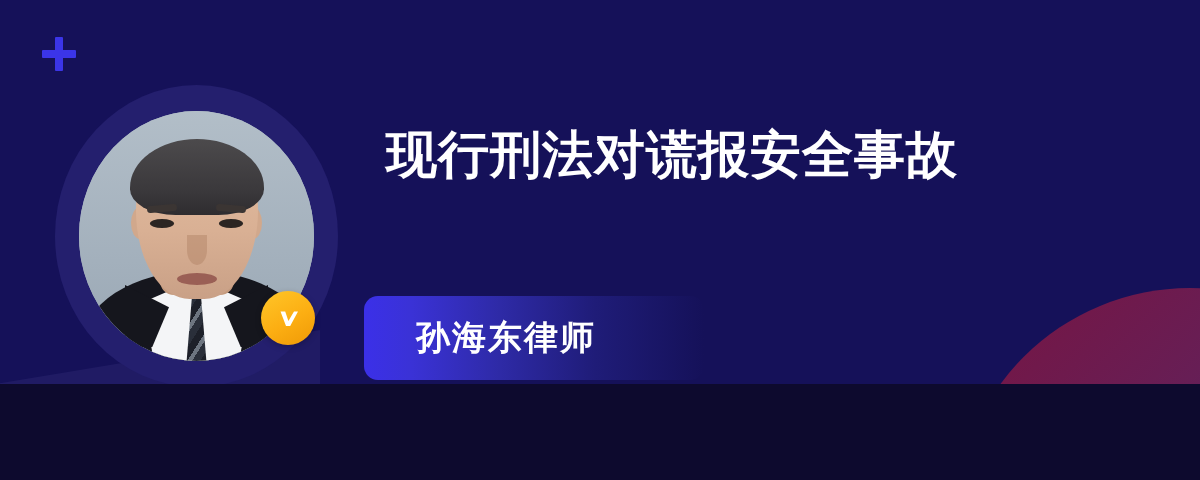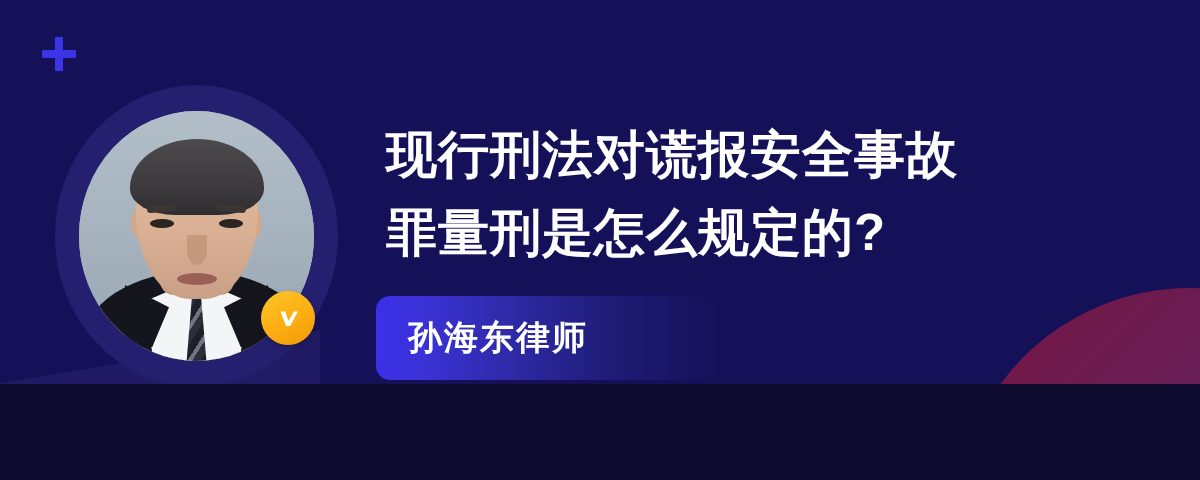--- a/index.html
+++ b/index.html
@@ -276,28 +276,29 @@
     font-size: 51px;
     font-weight: bold;
     line-height: 78px;
     letter-spacing: 1px;
     white-space: nowrap;
   }
   .headline-line { display: block; }
 
   .name-badge {
     position: absolute;
-    left: 376px;
+    left: 364px;
     top: 296px;
     width: 340px;
     height: 84px;
     border-radius: 14px;
     background: linear-gradient(90deg, #3b30e8 0%, #3a32d6 14%, #2e2aa6 40%, #1f1c78 68%, #151159 100%);
     display: flex;
     align-items: center;
+    padding-left: 20px;
   }
   .name-badge-label {
     color: #ffffff;
     font-size: 34px;
     font-weight: bold;
     letter-spacing: 2px;
     padding-left: 32px;
     white-space: nowrap;
   }
 </style>
@@ -340,21 +341,20 @@
     <div class="verified-badge">
       <svg width="30" height="30" viewBox="0 0 30 30" aria-hidden="true">
         <path d="M7.5 8.5 L12.2 8.5 L15.4 18.0 L21.0 8.5 L25.0 8.5 L17.2 23.0 L13.0 23.0 Z" fill="#ffffff"></path>
       </svg>
     </div>
   </div>
 
   <div class="content">
     <h1 class="headline">
       <span class="headline-line">现行刑法对谎报安全事故</span>
-      <span class="headline-line">罪量刑是怎么规定的?</span>
     </h1>
   </div>
 
   <div class="name-badge">
     <span class="name-badge-label">孙海东律师</span>
   </div>
 
 </div>
 
 </body></html>

